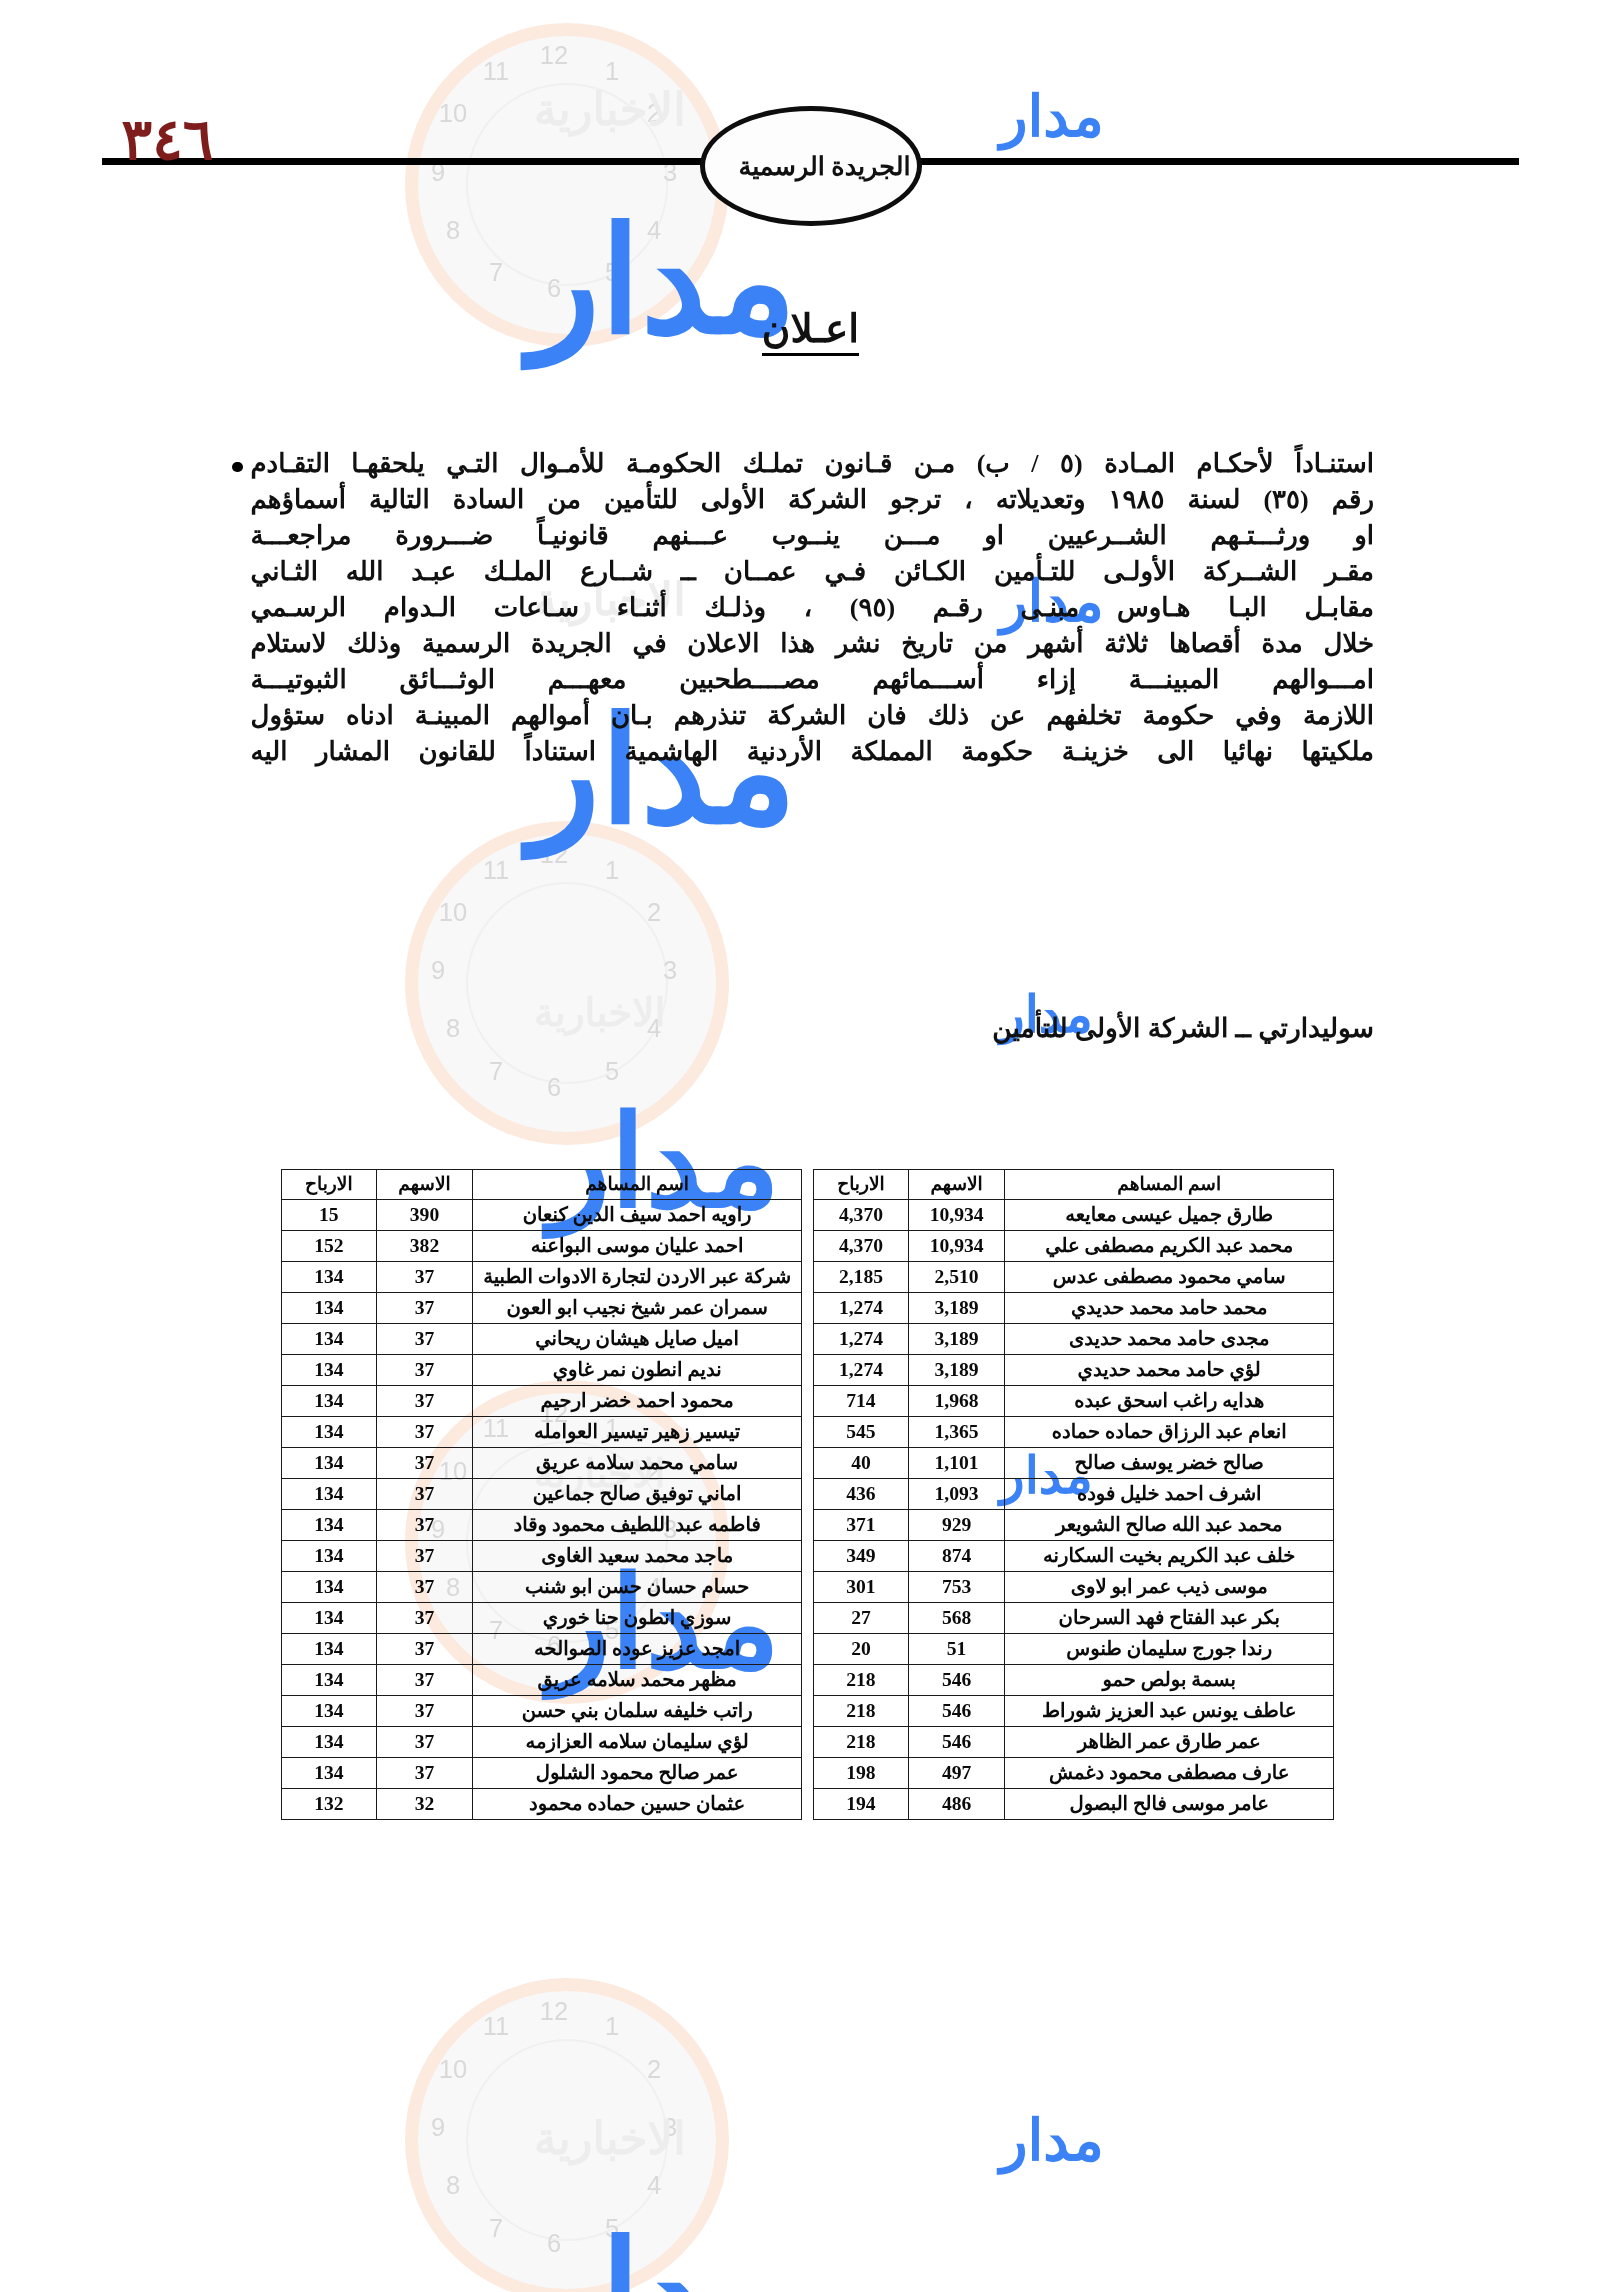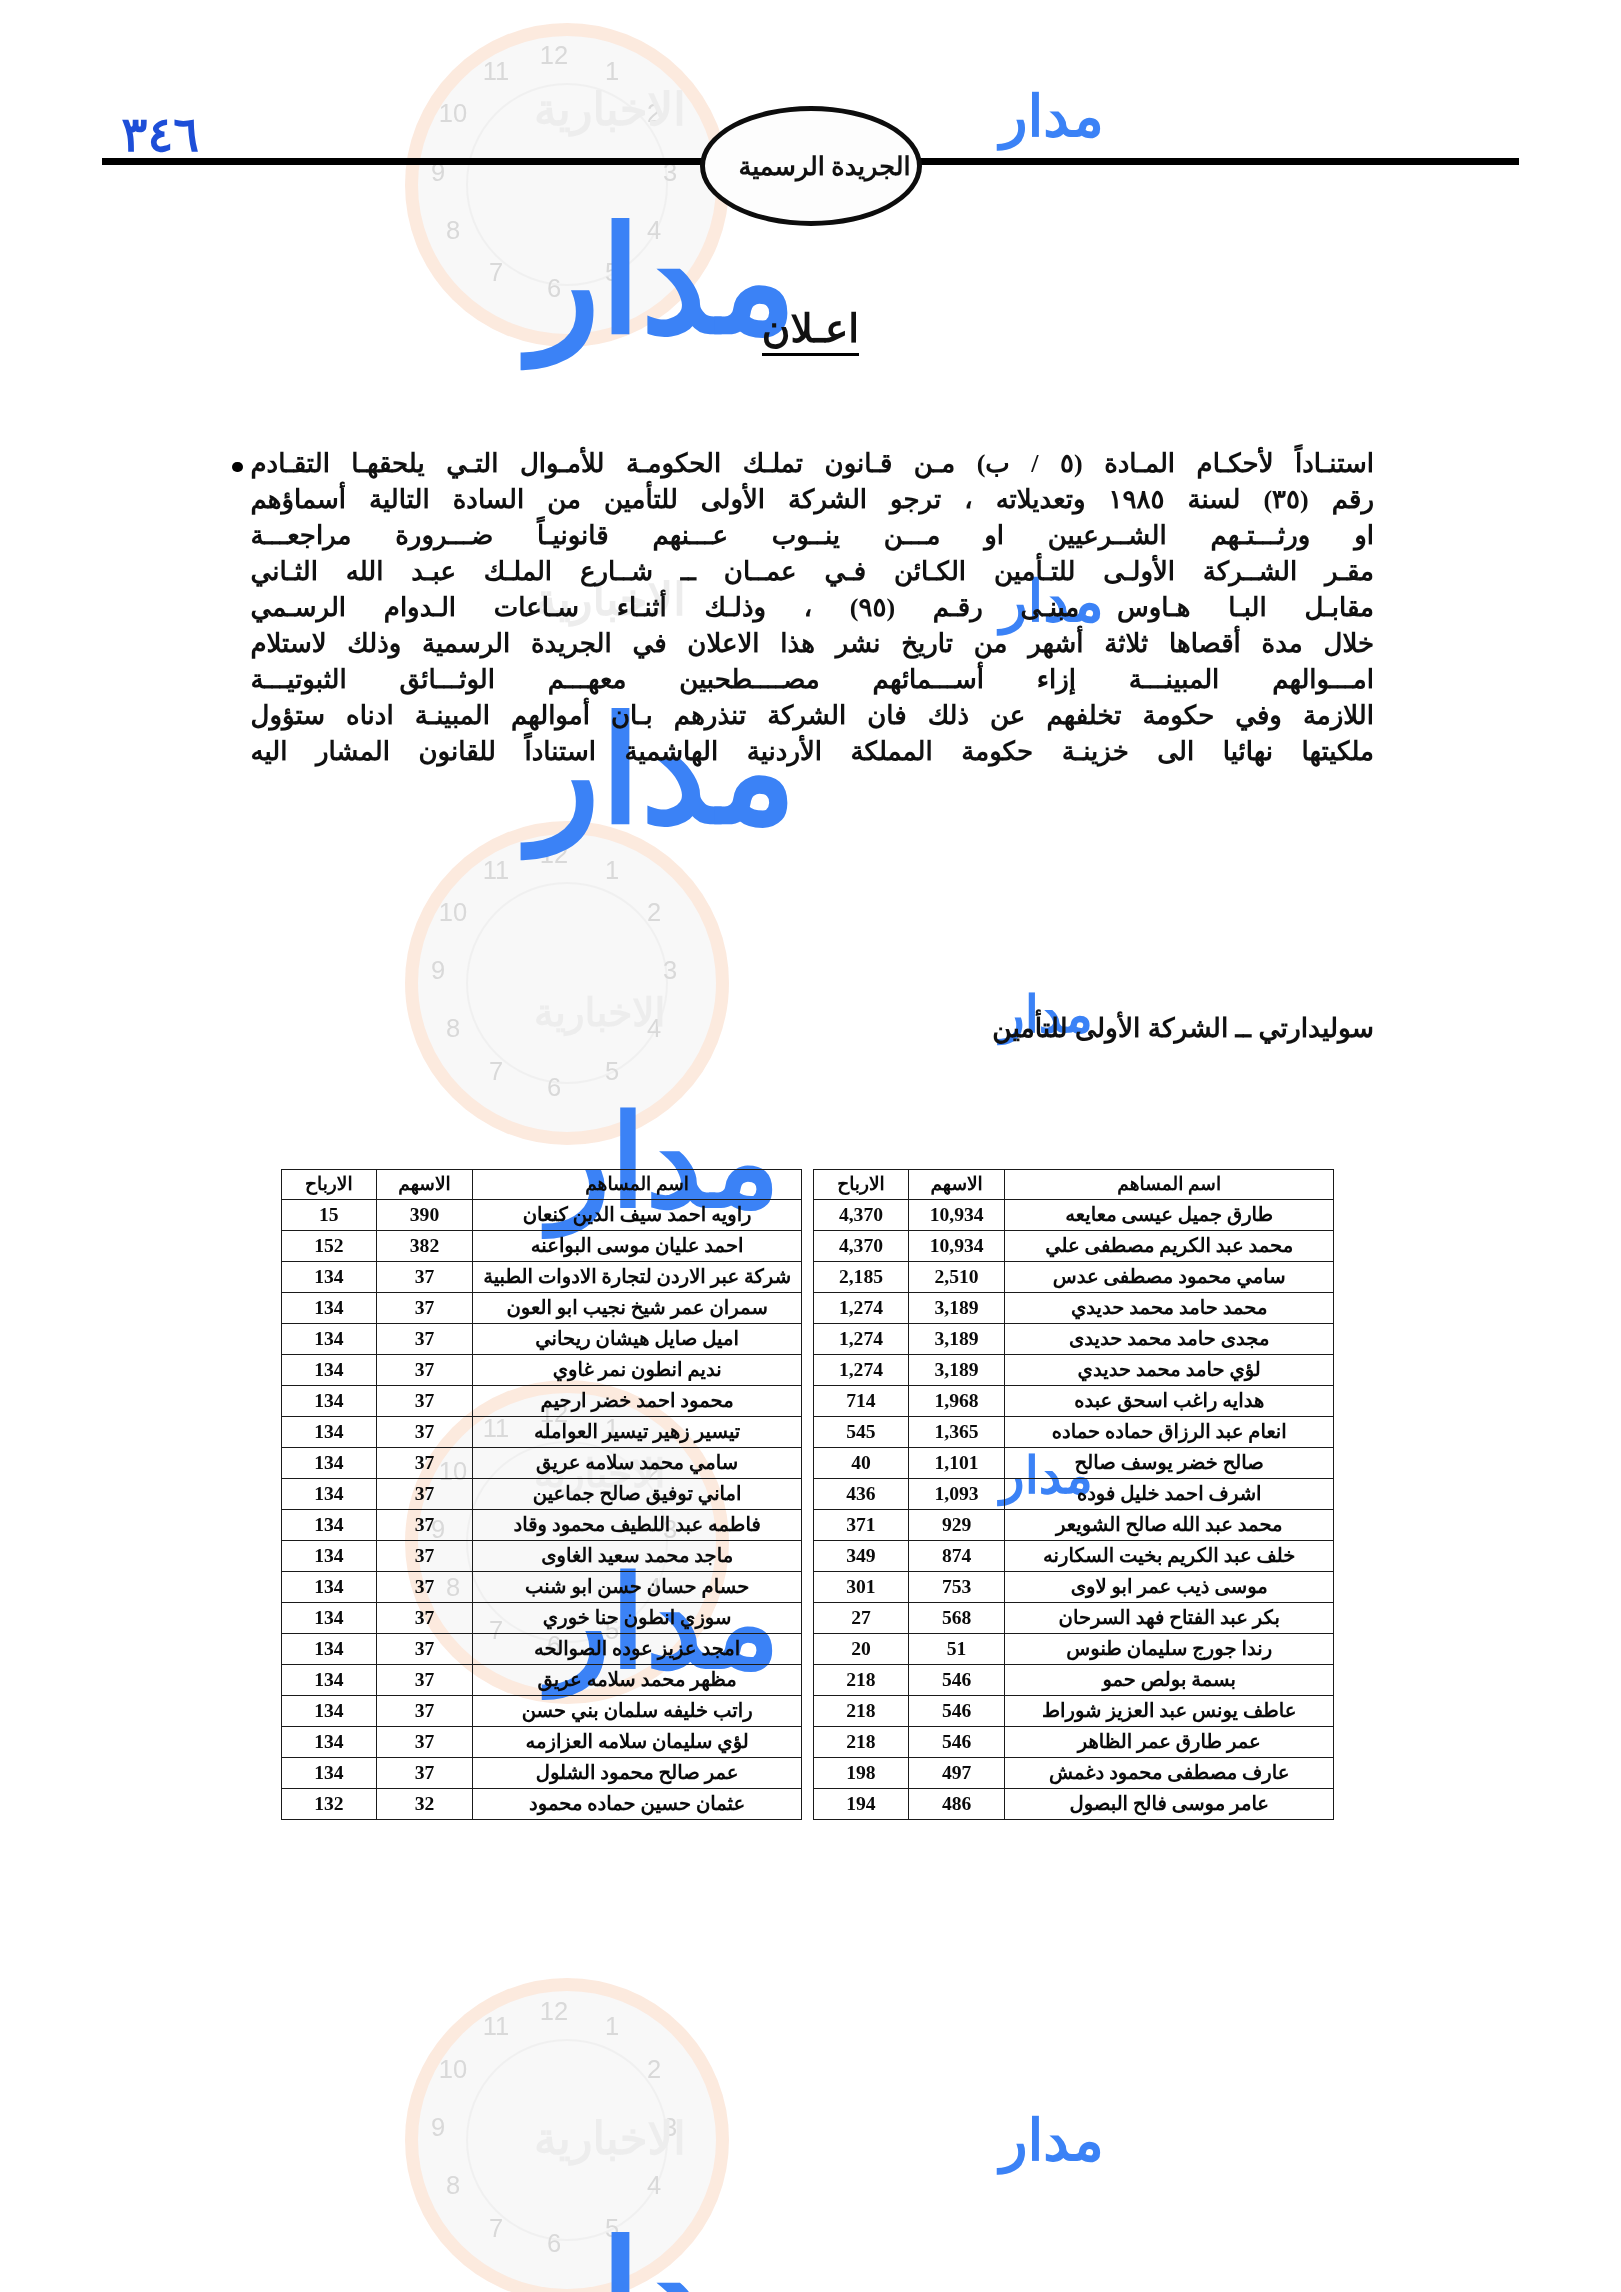--- a/index.html
+++ b/index.html
@@ -75,25 +75,25 @@
     top: 52px;
     left: 0;
     right: 0;
     height: 6.9px;
     background: #000000;
   }
   .page-number {
     position: absolute;
     top: 0px;
     left: 19.6px;
-    font-size: 48px;
+    font-size: 57px;
     font-weight: 700;
     letter-spacing: 2px;
     font-family: "Liberation Serif", serif;
-    color: #1d4ed8;
+    color: #7f1d1d;
   }
   .oval {
     position: absolute;
     top: 0px;
     left: 50%;
     transform: translateX(-50%);
     width: 212px;
     height: 110px;
     border: 5.9px solid #0d0d0d;
     border-radius: 50%;

